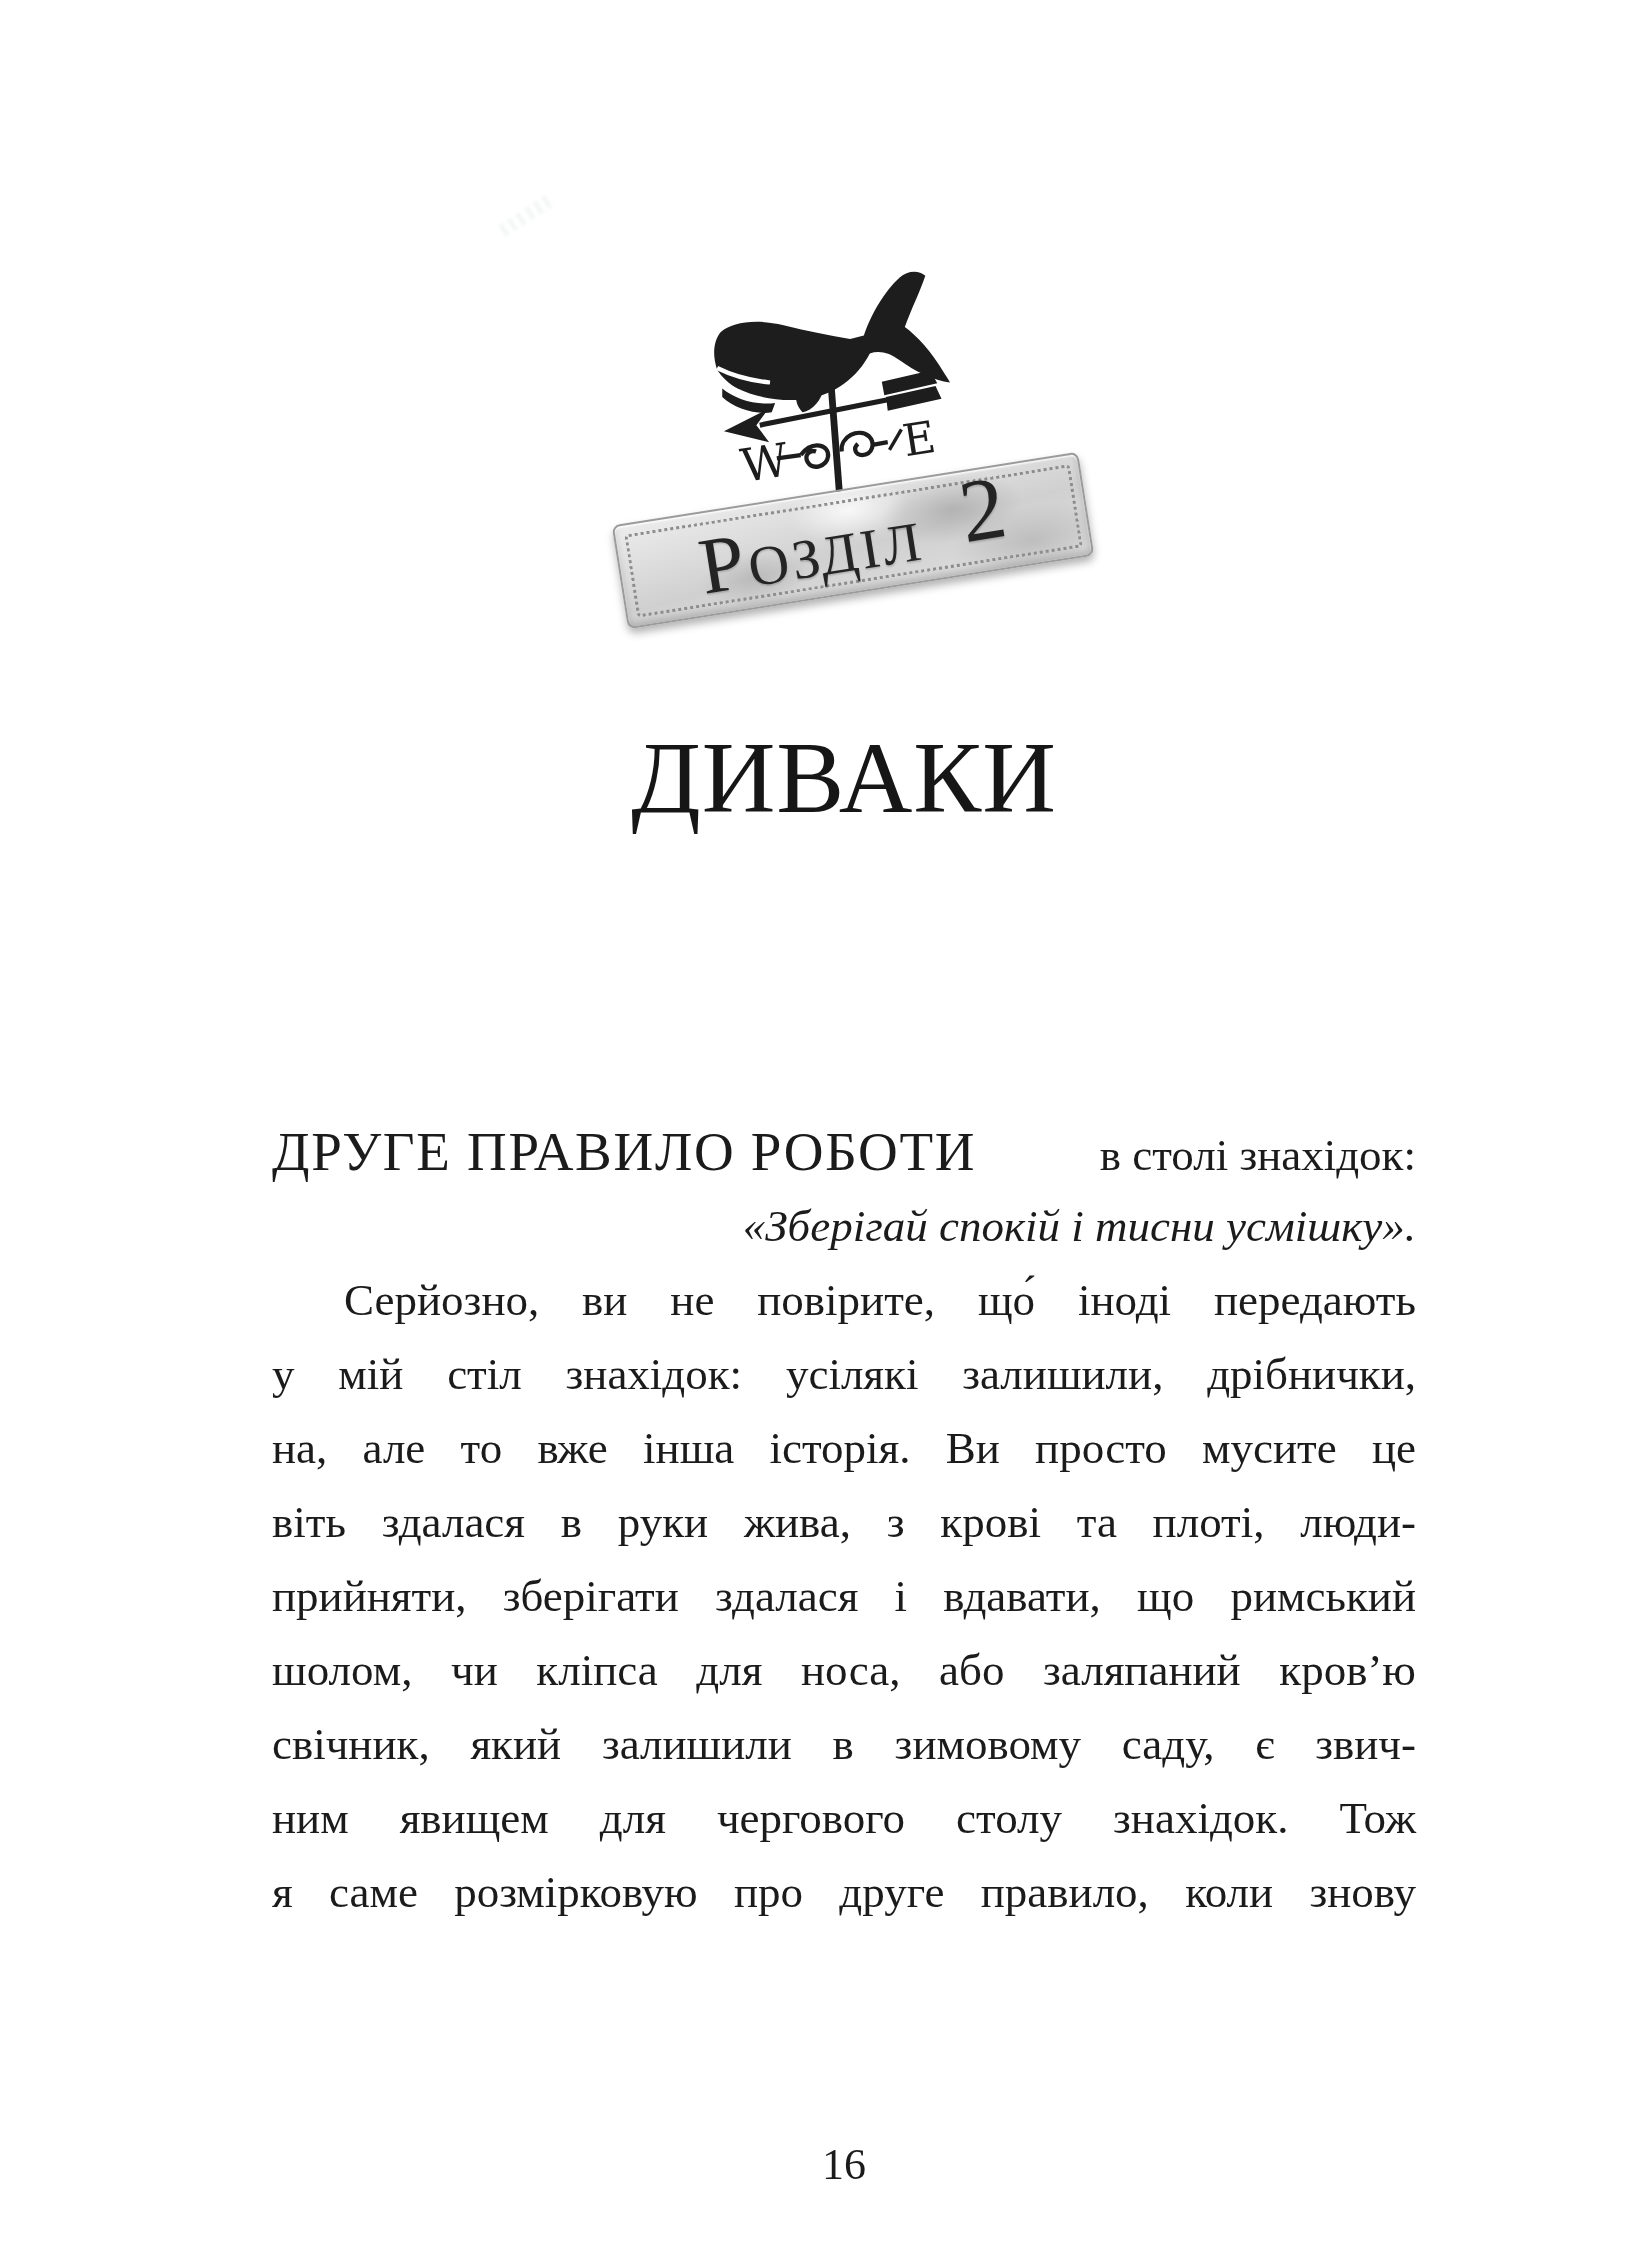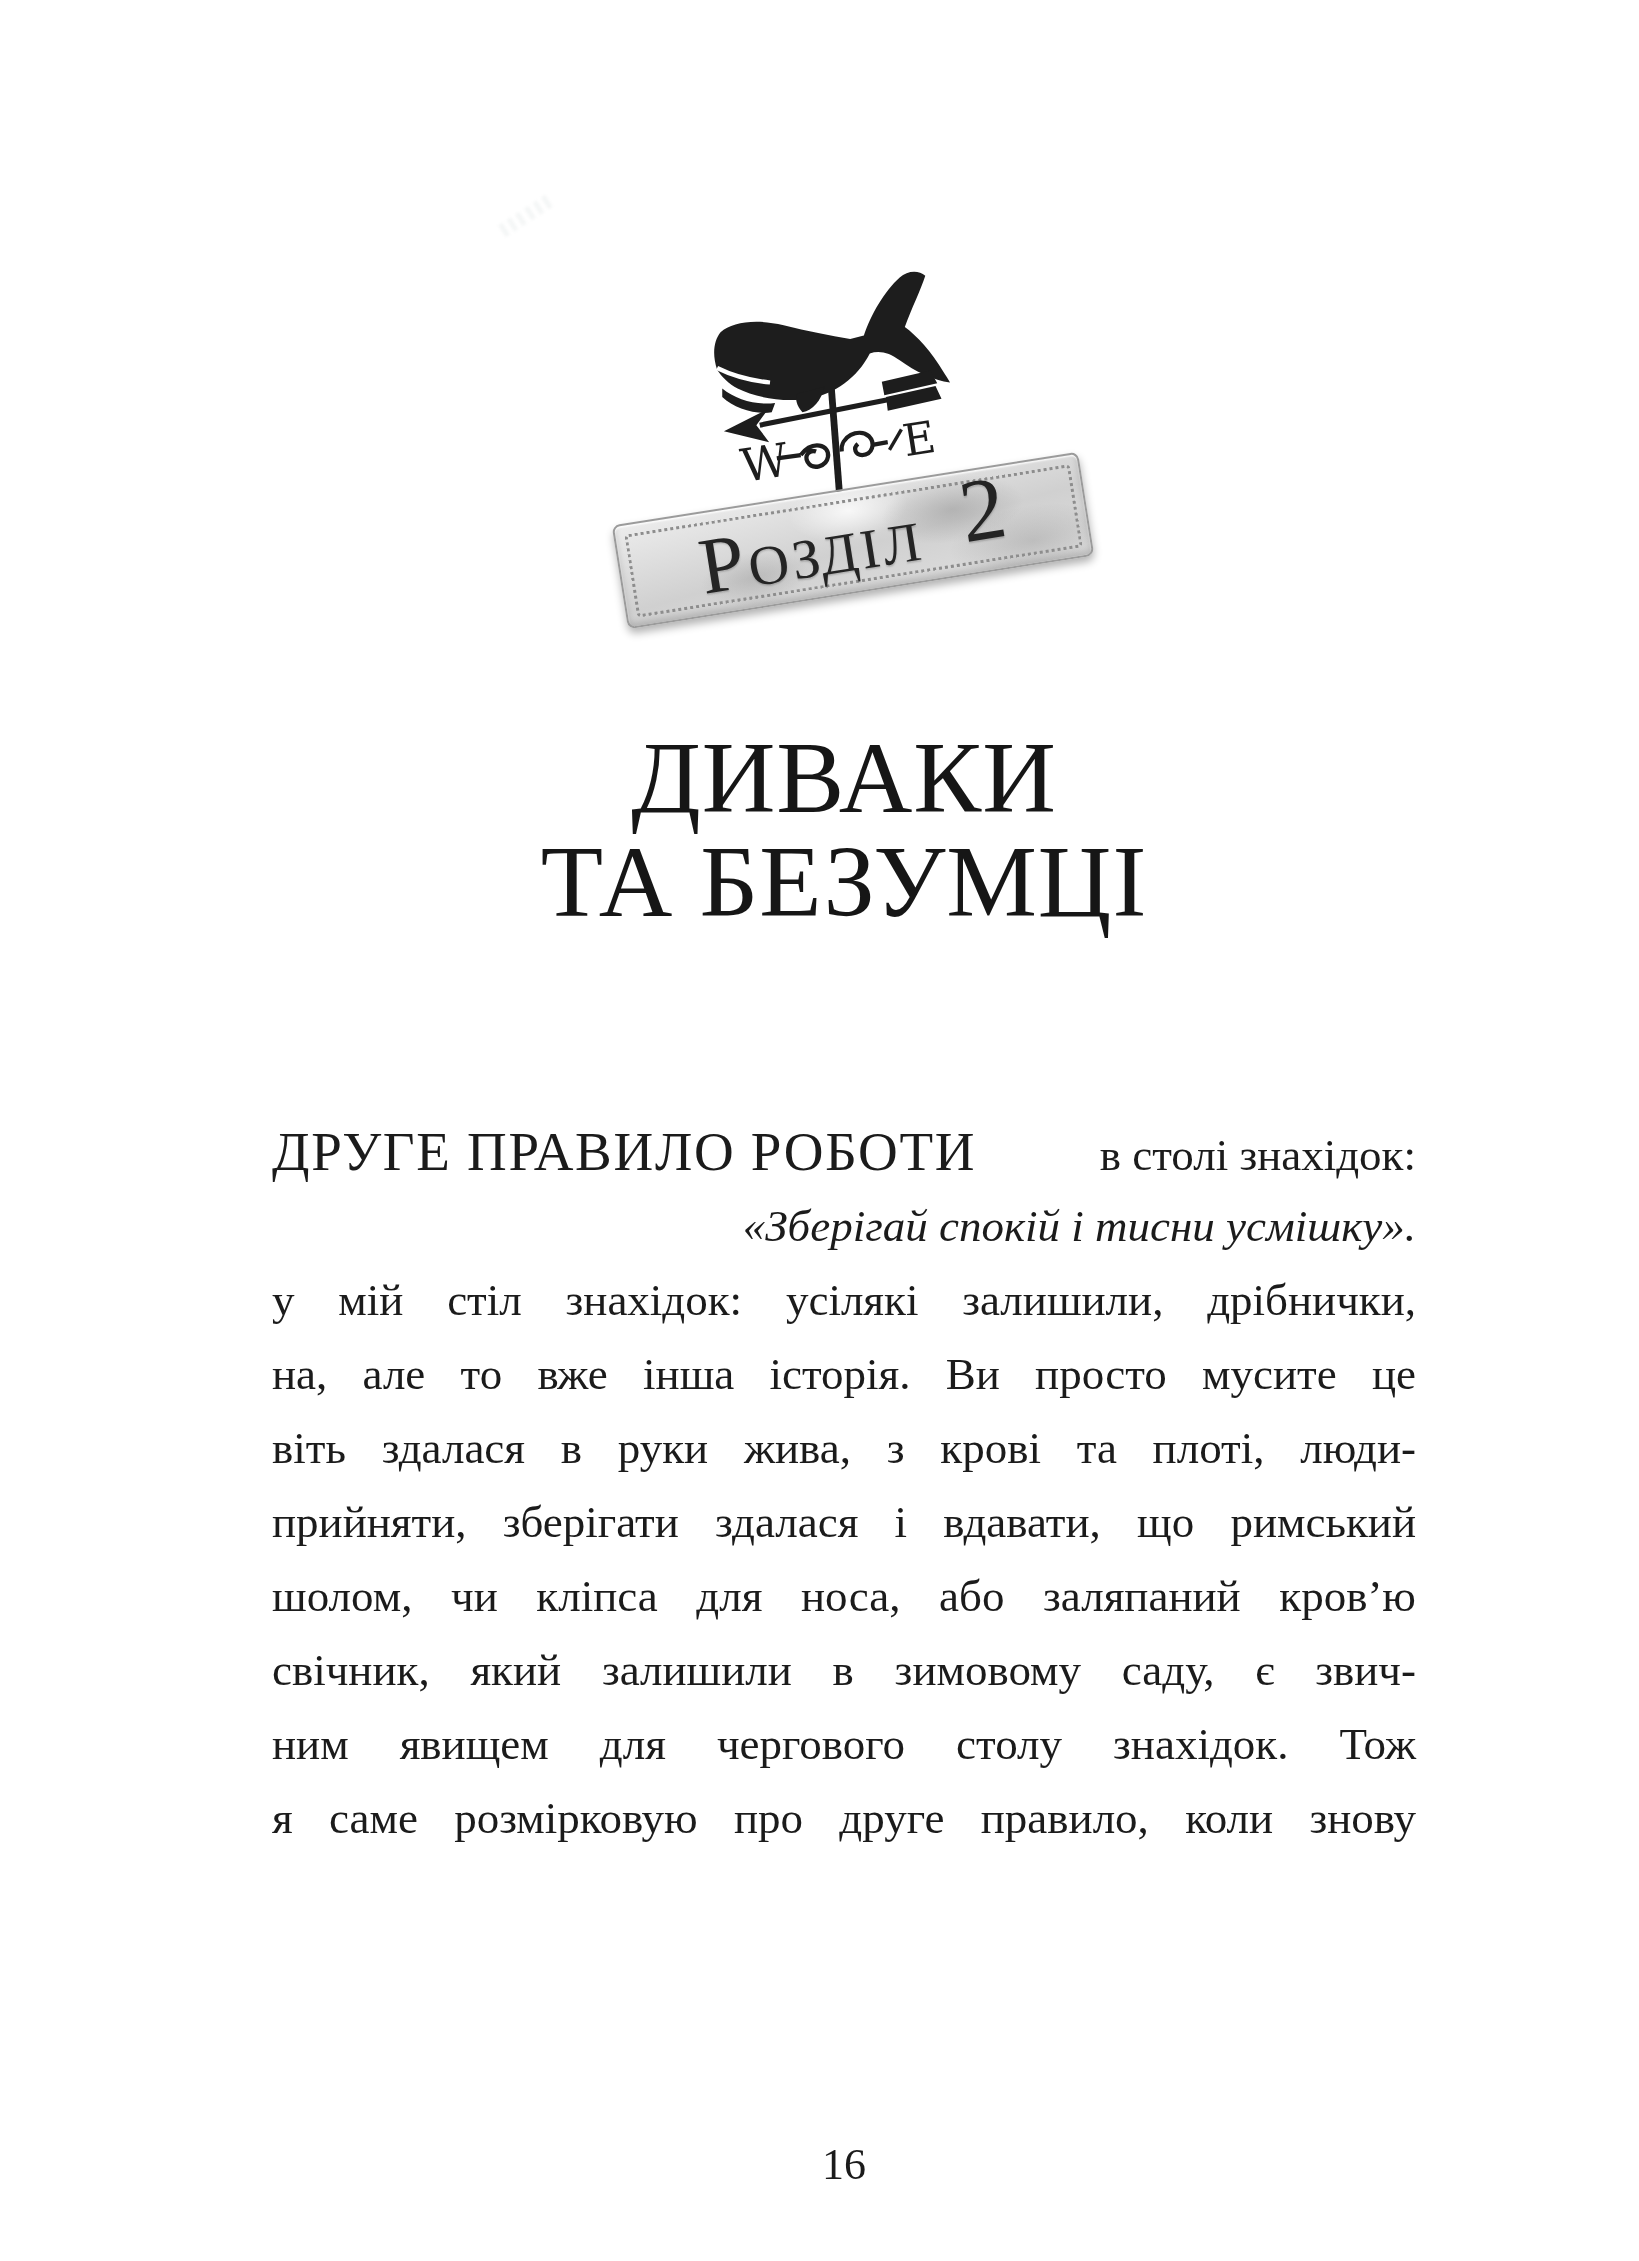--- a/index.html
+++ b/index.html
@@ -105,29 +105,29 @@
   <div class="banner">
     <div class="banner-dots"></div>
     <div class="banner-text">
       <span class="banner-word">Розділ</span>
       <span class="banner-num">2</span>
     </div>
   </div>
 
   <div class="title">
     <div>ДИВАКИ</div>
-    <div>ТА БЕЗУМЦІ</div>
   </div>
 
   <div class="body-text">
     <div class="bline lead-line">
       <span class="lead-caps">ДРУГЕ ПРАВИЛО РОБОТИ</span>
       <span class="lead-rest">в столі знахідок:</span>
     </div>
     <div class="bline quote">«Зберігай спокій і тисни усмішку».</div>
+    <div class="bline just indent">Серйозно, ви не повірите, що́ іноді передають</div>
     <div class="bline just">у мій стіл знахідок: усілякі залишили, дрібнички,</div>
     <div class="bline just">на, але то вже інша історія. Ви просто мусите це</div>
     <div class="bline just">віть здалася в руки жива, з крові та плоті, люди-</div>
     <div class="bline just">прийняти, зберігати здалася і вдавати, що римський</div>
     <div class="bline just">шолом, чи кліпса для носа, або заляпаний кров’ю</div>
     <div class="bline just">свічник, який залишили в зимовому саду, є звич-</div>
     <div class="bline just">ним явищем для чергового столу знахідок. Тож</div>
     <div class="bline just">я саме розмірковую про друге правило, коли знову</div>
   </div>
 

